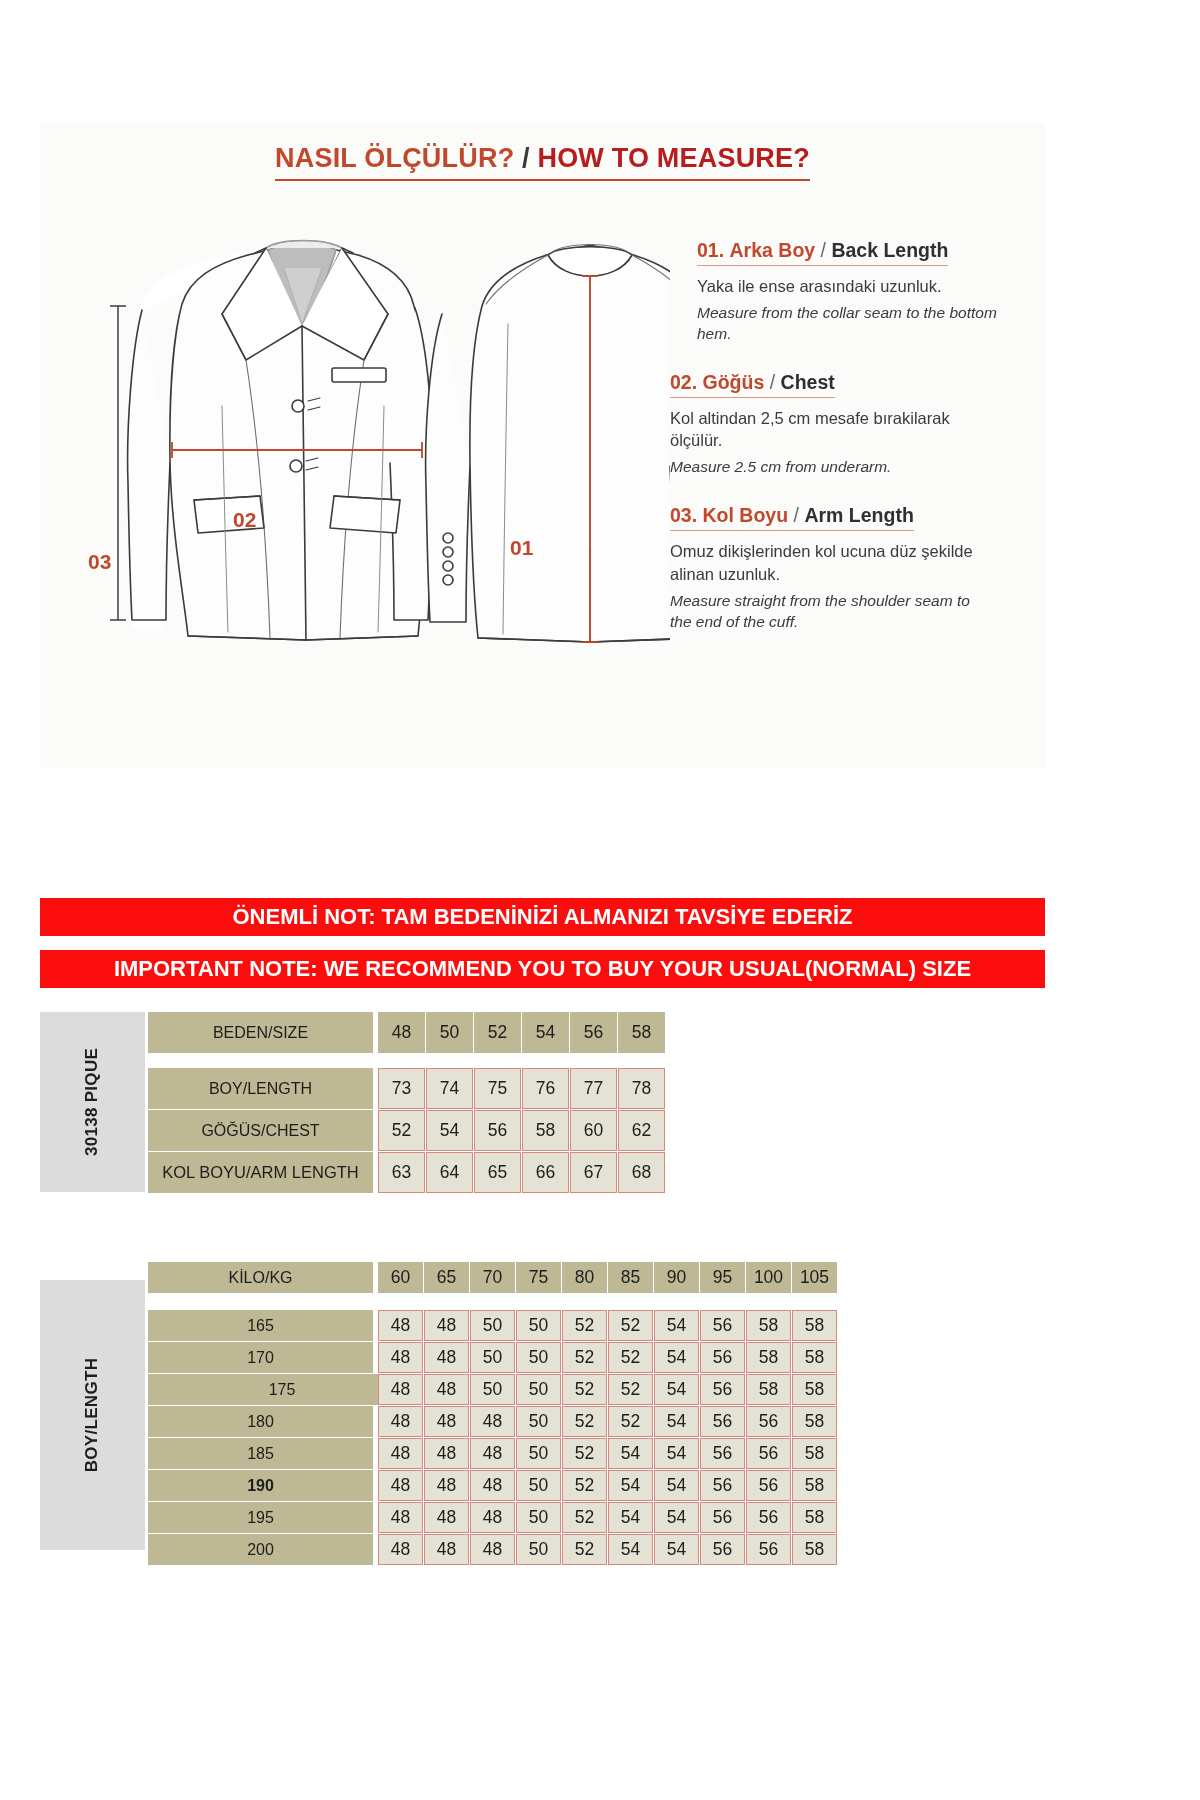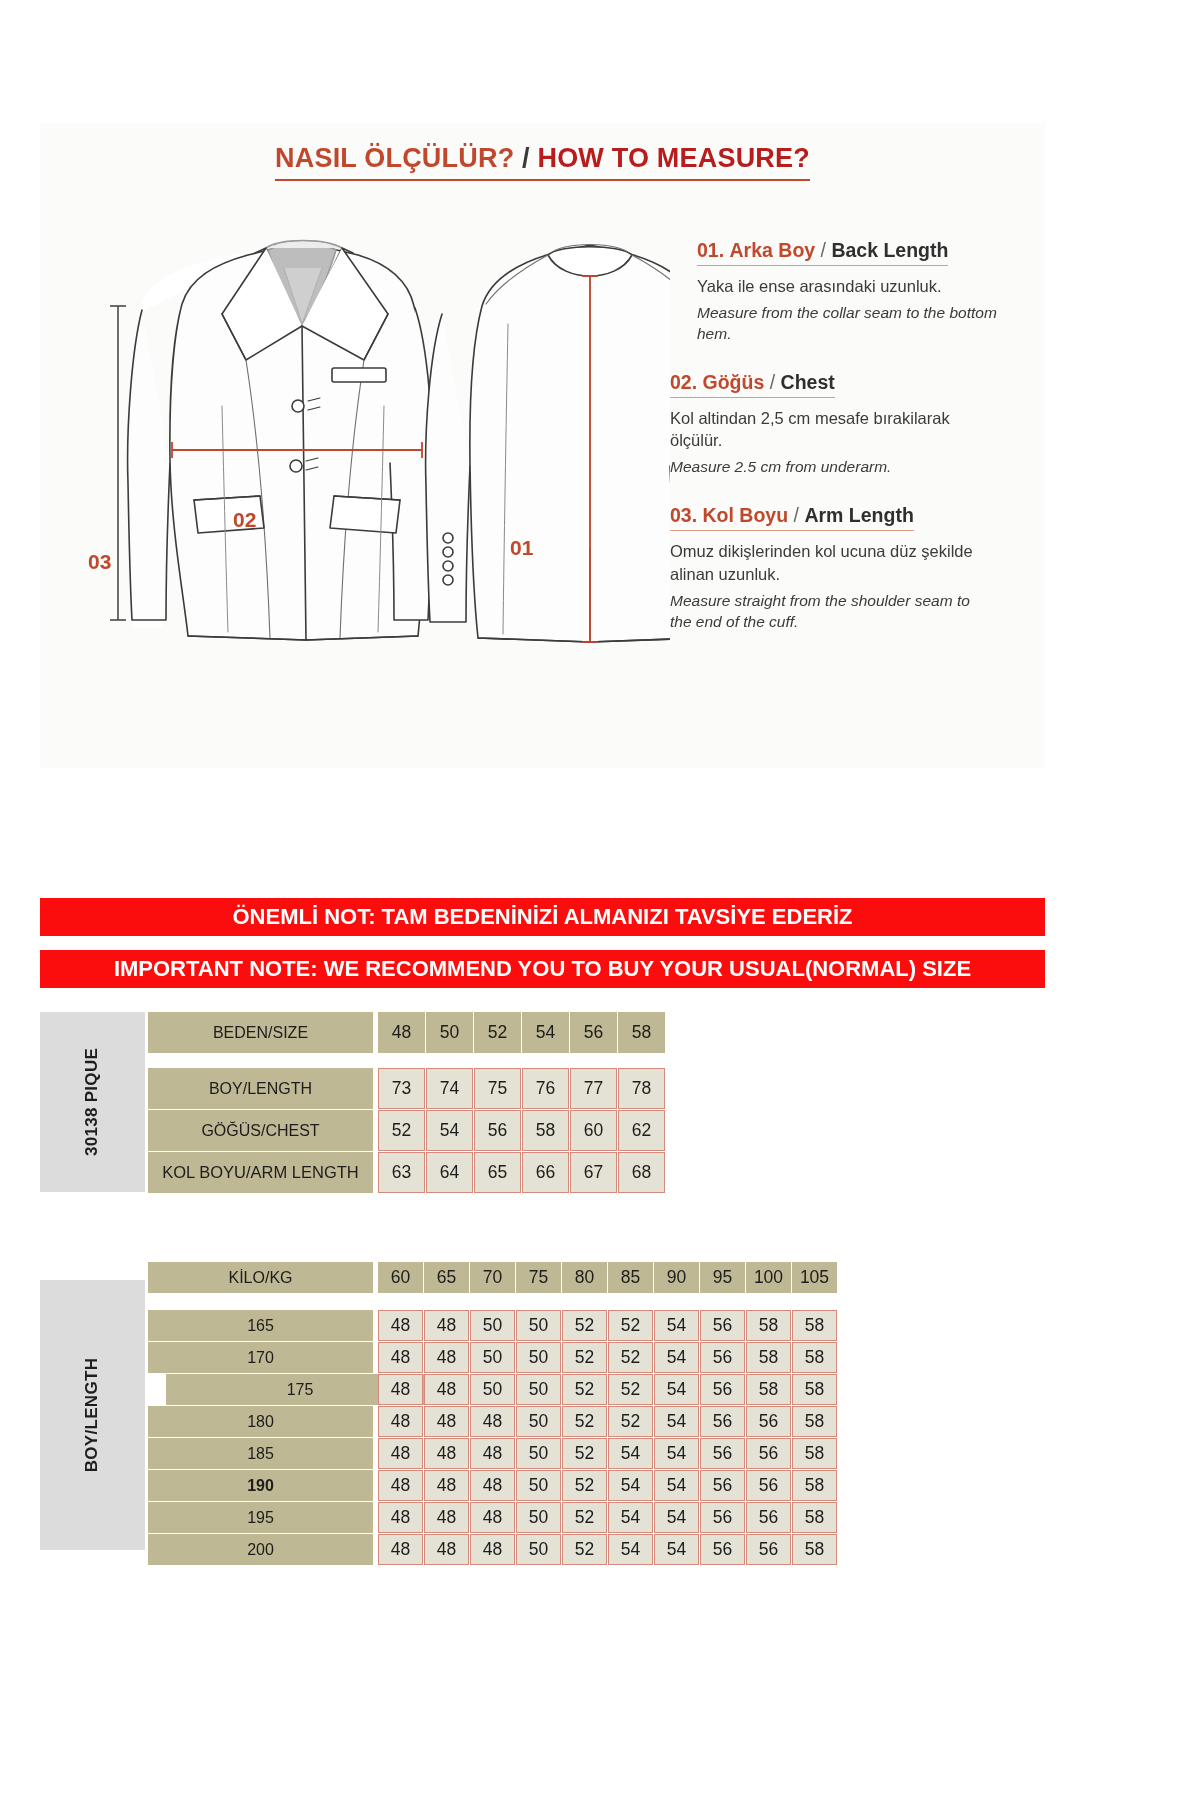--- a/index.html
+++ b/index.html
@@ -424,21 +424,21 @@
       <div class="val-cell" style="left: 378px; top: 1342px; width: 45px; height: 31px;">48</div>
       <div class="val-cell" style="left: 424px; top: 1342px; width: 45px; height: 31px;">48</div>
       <div class="val-cell" style="left: 470px; top: 1342px; width: 45px; height: 31px;">50</div>
       <div class="val-cell" style="left: 516px; top: 1342px; width: 45px; height: 31px;">50</div>
       <div class="val-cell" style="left: 562px; top: 1342px; width: 45px; height: 31px;">52</div>
       <div class="val-cell" style="left: 608px; top: 1342px; width: 45px; height: 31px;">52</div>
       <div class="val-cell" style="left: 654px; top: 1342px; width: 45px; height: 31px;">54</div>
       <div class="val-cell" style="left: 700px; top: 1342px; width: 45px; height: 31px;">56</div>
       <div class="val-cell" style="left: 746px; top: 1342px; width: 45px; height: 31px;">58</div>
       <div class="val-cell" style="left: 792px; top: 1342px; width: 45px; height: 31px;">58</div>
-      <div class="lbl-cell" style="left: 148px; top: 1374px; width: 268px; height: 31px; margin-left: 18px;">175</div>
+      <div class="lbl-cell" style="left: 148px; top: 1374px; width: 268px; height: 31px;">175</div>
       <div class="val-cell" style="left: 378px; top: 1374px; width: 45px; height: 31px;">48</div>
       <div class="val-cell" style="left: 424px; top: 1374px; width: 45px; height: 31px;">48</div>
       <div class="val-cell" style="left: 470px; top: 1374px; width: 45px; height: 31px;">50</div>
       <div class="val-cell" style="left: 516px; top: 1374px; width: 45px; height: 31px;">50</div>
       <div class="val-cell" style="left: 562px; top: 1374px; width: 45px; height: 31px;">52</div>
       <div class="val-cell" style="left: 608px; top: 1374px; width: 45px; height: 31px;">52</div>
       <div class="val-cell" style="left: 654px; top: 1374px; width: 45px; height: 31px;">54</div>
       <div class="val-cell" style="left: 700px; top: 1374px; width: 45px; height: 31px;">56</div>
       <div class="val-cell" style="left: 746px; top: 1374px; width: 45px; height: 31px;">58</div>
       <div class="val-cell" style="left: 792px; top: 1374px; width: 45px; height: 31px;">58</div>

